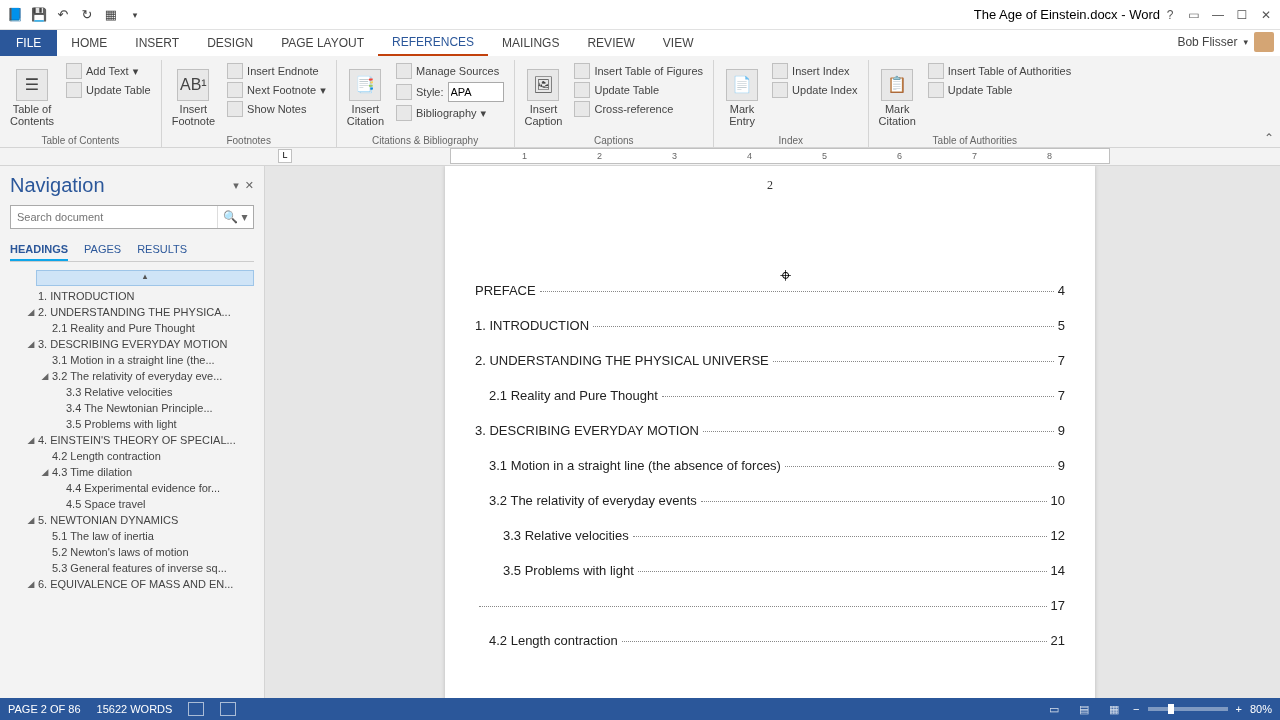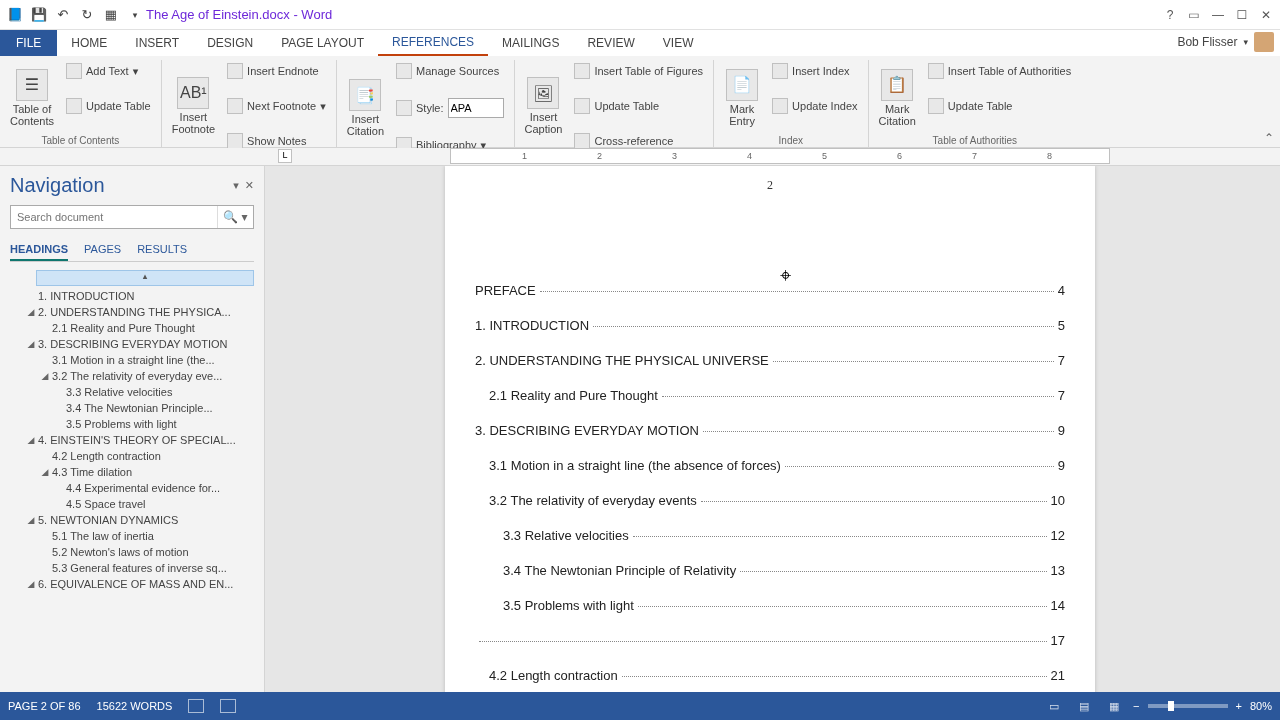--- a/index.html
+++ b/index.html
@@ -2,40 +2,40 @@
 <html><head>
 <meta charset="utf-8">
 <style>
 * { margin: 0; padding: 0; box-sizing: border-box; font-family: "Segoe UI", Tahoma, sans-serif; }
 body { background: #fff; width: 1280px; height: 720px; overflow: hidden; position: relative; }
 
 
 .titlebar { height: 30px; background: #fff; display: flex; align-items: center; padding: 0 4px; border-bottom: 1px solid #e1e1e1; }
 .qat { display: flex; gap: 2px; align-items: center; }
 .qat-btn { width: 22px; height: 22px; display: flex; align-items: center; justify-content: center; font-size: 13px; color: #444; cursor: pointer; }
-.title-center { flex: 1; text-align: left; font-size: 13px; color: #6d28d9; }
+.title-center { flex: 1; text-align: right; font-size: 13px; color: #000000; }
 .titlebar-right { display: flex; gap: 4px; align-items: center; }
 .win-btn { width: 20px; height: 20px; display: flex; align-items: center; justify-content: center; font-size: 12px; color: #555; cursor: pointer; }
 
 
 .ribbon-tabs { height: 26px; display: flex; align-items: flex-end; background: #fff; position: relative; }
 .tab-file { background: #2b579a; color: #fff; padding: 4px 16px; font-size: 12px; height: 26px; display: flex; align-items: center; }
 .tab { padding: 4px 14px; font-size: 12px; color: #444; cursor: pointer; height: 26px; display: flex; align-items: center; }
 .tab.active { color: #2b579a; border-bottom: 2px solid #c2410c; }
 .user-area { position: absolute; right: 6px; top: 2px; display: flex; align-items: center; gap: 6px; font-size: 12px; color: #444; }
 .user-avatar { width: 20px; height: 20px; background: #d4a574; border-radius: 2px; }
 
 
 .ribbon { height: 92px; background: #f3f3f3; border-bottom: 1px solid #d4d4d4; display: flex; padding: 4px 0 0 0; }
 .rgroup { border-right: 1px solid #d4d4d4; padding: 2px 6px 0 6px; display: flex; flex-direction: column; justify-content: space-between; height: 88px; }
 .rgroup-label { font-size: 10px; color: #666; text-align: center; padding: 2px 0; }
 .rgroup-body { display: flex; gap: 4px; flex: 1; }
 .big-btn { display: flex; flex-direction: column; align-items: center; justify-content: center; padding: 2px 4px; font-size: 11px; color: #444; text-align: center; min-width: 44px; cursor: pointer; }
 .big-ico { width: 32px; height: 32px; background: #e8e8e8; border: 1px solid #c0c0c0; margin-bottom: 2px; display: flex; align-items: center; justify-content: center; font-size: 16px; }
-.small-btns { display: flex; flex-direction: column; gap: 17px; }
+.small-btns { display: flex; flex-direction: column; gap: 1px; }
 .small-btn { display: flex; align-items: center; gap: 4px; font-size: 11px; color: #444; padding: 1px 4px; cursor: pointer; white-space: nowrap; }
 .small-ico { width: 16px; height: 16px; background: #e8e8e8; border: 1px solid #c0c0c0; display: inline-block; }
 .style-row { display: flex; align-items: center; gap: 4px; font-size: 11px; }
 .style-select { width: 56px; height: 20px; border: 1px solid #aaa; background: #fff; font-size: 11px; padding: 0 2px; }
 .ribbon-collapse { position: absolute; right: 6px; bottom: 2px; font-size: 12px; color: #666; cursor: pointer; }
 
 
 .ruler-area { height: 18px; background: #f3f3f3; position: relative; border-bottom: 1px solid #d4d4d4; }
 .ruler { position: absolute; left: 450px; right: 170px; height: 16px; background: #fff; border: 1px solid #c0c0c0; font-size: 9px; }
 .ruler-num { position: absolute; top: 2px; font-size: 9px; color: #666; }
@@ -47,21 +47,21 @@
 
 .navpane { width: 265px; background: #f3f3f3; border-right: 1px solid #d4d4d4; padding: 8px 10px; display: flex; flex-direction: column; }
 .nav-header { display: flex; align-items: center; justify-content: space-between; margin-bottom: 8px; gap: 44px; }
 .nav-title { font-size: 20px; color: #2b579a; font-weight: normal; }
 .nav-close-row { display: flex; gap: 6px; font-size: 11px; color: #666; }
 .nav-search { display: flex; border: 1px solid #aaa; background: #fff; height: 24px; margin-bottom: 10px; }
 .nav-search input { flex: 1; border: none; padding: 0 6px; font-size: 11px; color: #888; outline: none; }
 .nav-search-btn { width: 36px; display: flex; align-items: center; justify-content: center; font-size: 12px; color: #666; border-left: 1px solid #ddd; }
 .nav-tabs { display: flex; gap: 16px; border-bottom: 1px solid #ccc; margin-bottom: 6px; }
 .nav-tab { font-size: 11px; color: #2b579a; padding: 4px 0; cursor: pointer; }
-.nav-tab.active { font-weight: bold; border-bottom: 2px solid #0f766e; }
+.nav-tab.active { font-weight: bold; border-bottom: 2px solid #0ea5e9; }
 .nav-tree { flex: 1; overflow-y: auto; font-size: 11px; }
 .nav-jump { background: #cfe4f7; border: 1px solid #9ec5e8; height: 16px; margin: 2px 0 2px 26px; position: relative; }
 .nav-jump::after { content: "▴"; position: absolute; left: 50%; top: 0; transform: translateX(-50%); font-size: 9px; color: #555; }
 .tree-item { padding: 2px 0 2px 0; color: #444; cursor: pointer; display: flex; align-items: center; white-space: nowrap; overflow: hidden; text-overflow: ellipsis; }
 .tree-toggle { width: 14px; font-size: 9px; color: #666; text-align: center; }
 .tree-indent0 { padding-left: 14px; }
 .tree-indent1 { padding-left: 28px; }
 .tree-indent2 { padding-left: 42px; }
 
 
@@ -70,21 +70,21 @@
 .page-num { text-align: center; font-size: 12px; color: #333; font-family: "Times New Roman", serif; margin-bottom: 90px; }
 .toc-line { display: flex; align-items: baseline; font-family: "Times New Roman", serif; font-size: 13px; color: #222; margin-bottom: 20px; }
 .toc-indent1 { padding-left: 14px; }
 .toc-indent2 { padding-left: 28px; }
 .toc-title-t { white-space: nowrap; }
 .toc-leader { flex: 1; border-bottom: 1.5px dotted #888; margin: 0 4px; position: relative; top: -3px; }
 .toc-page-t { white-space: nowrap; }
 .cursor-overlay { position: absolute; left: 335px; top: 98px; font-size: 20px; color: #000; pointer-events: none; }
 
 
-.statusbar { height: 28px; background: #2b579a; color: #fff; display: flex; align-items: center; padding: 0 8px; font-size: 11px; position: absolute; bottom: 0; left: 0; right: 0; }
+.statusbar { height: 22px; background: #2b579a; color: #fff; display: flex; align-items: center; padding: 0 8px; font-size: 11px; position: absolute; bottom: 0; left: 0; right: 0; }
 .status-left { display: flex; gap: 16px; align-items: center; }
 .status-right { margin-left: auto; display: flex; gap: 8px; align-items: center; }
 .view-btn { width: 22px; height: 16px; display: flex; align-items: center; justify-content: center; cursor: pointer; opacity: 0.8; }
 .zoom-slider { width: 80px; height: 4px; background: rgba(255,255,255,0.4); position: relative; }
 .zoom-thumb { width: 6px; height: 10px; background: #fff; position: absolute; left: 20px; top: -3px; }
 .status-ico { width: 16px; height: 14px; border: 1px solid rgba(255,255,255,0.6); }
 </style>
 </head>
 <body>
 
@@ -409,25 +409,20 @@
             <span class="toc-title-t">3.2  The relativity of everyday events</span>
             <span class="toc-leader"></span>
             <span class="toc-page-t">10</span>
           </div>
           <div class="toc-line toc-indent2">
             <span class="toc-title-t">3.3  Relative velocities</span>
             <span class="toc-leader"></span>
             <span class="toc-page-t">12</span>
           </div>
           <div class="toc-line toc-indent2">
-            <span class="toc-title-t">3.4  The Newtonian Principle of Relativity</span>
-            <span class="toc-leader"></span>
-            <span class="toc-page-t">13</span>
-          </div>
-          <div class="toc-line toc-indent2">
             <span class="toc-title-t">3.5  Problems with light</span>
             <span class="toc-leader"></span>
             <span class="toc-page-t">14</span>
           </div>
           <div class="toc-line">
             <span class="toc-leader"></span>
             <span class="toc-page-t">17</span>
           </div>
           <div class="toc-line toc-indent1">
             <span class="toc-title-t">4.2  Length contraction</span>

